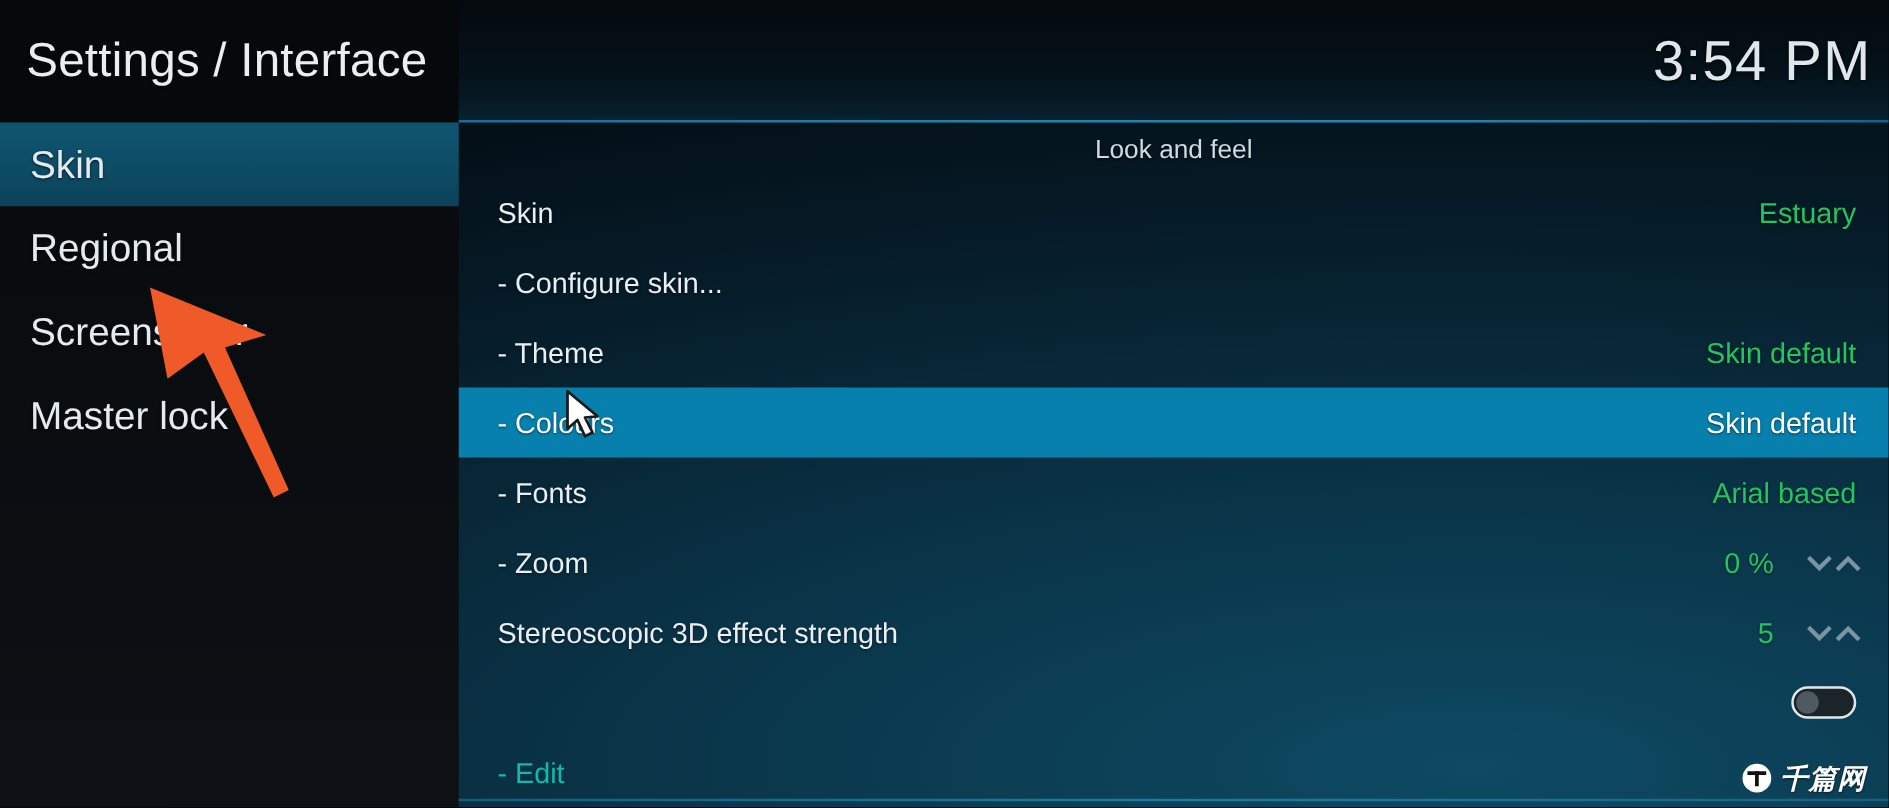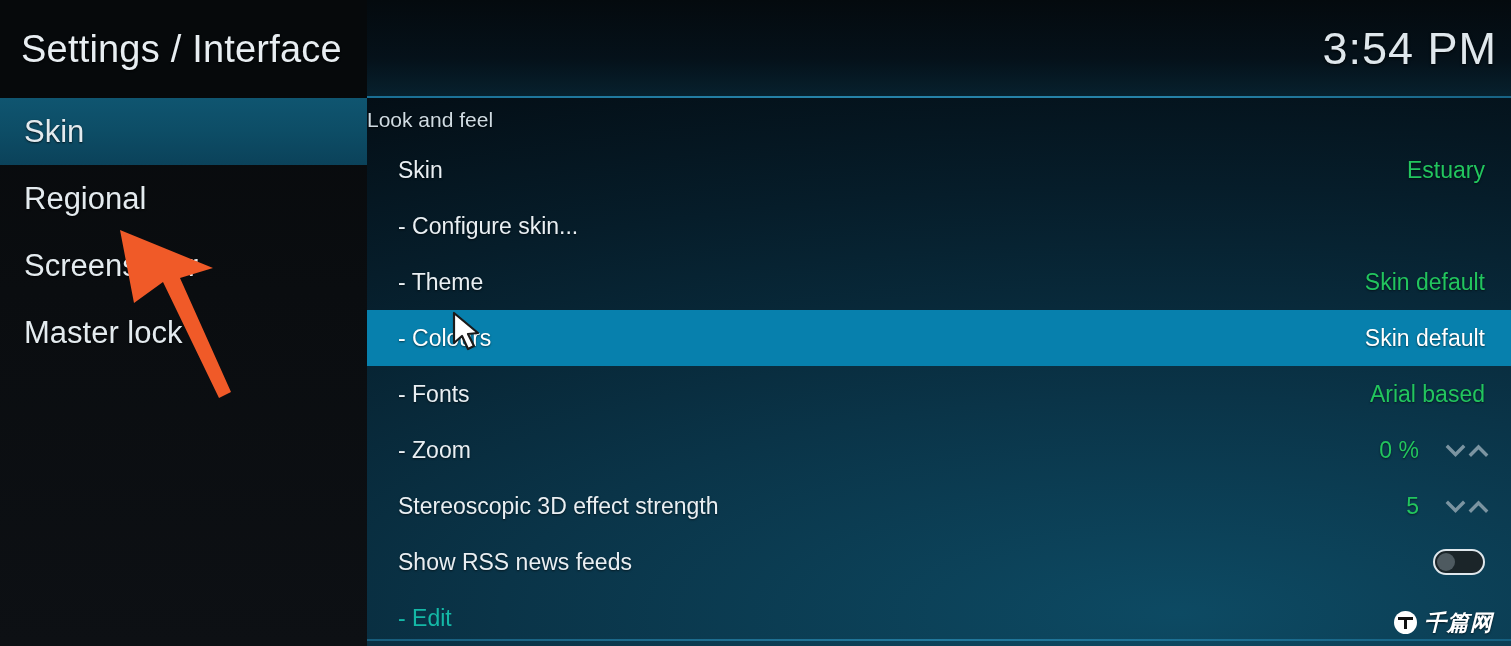--- a/index.html
+++ b/index.html
@@ -121,21 +121,21 @@
   .main {
     position: absolute;
     left: 367px; top: 98px;
     width: 1144px; height: 548px;
     z-index: 4;
   }
   .section-title {
     position: absolute;
     left: 0; top: 10px;
     width: 1144px;
-    text-align: left;
+    text-align: center;
     font-size: 21px;
     color: #cfdbe2;
     text-shadow: 0 1px 2px rgba(0,0,0,0.7);
   }
   .rows {
     position: absolute;
     left: 0;
     top: 44px;
     width: 1144px;
   }
@@ -358,21 +358,20 @@
               </svg>
             </span>
             <span>
               <svg width="21" height="19" viewBox="0 0 21 19">
                 <polyline class="chev" points="3,13.5 10.5,6 18,13.5"></polyline>
               </svg>
             </span>
           </span>
         </div>
         <div class="row">
-          <span class="row-label">Show RSS news feeds</span>
           <span class="row-spacer"></span>
           <span class="toggle">
             <span class="knob"></span>
           </span>
         </div>
         <div class="row disabled">
           <span class="row-label">- Edit</span>
           <span class="row-spacer"></span>
         </div>
       </div>

